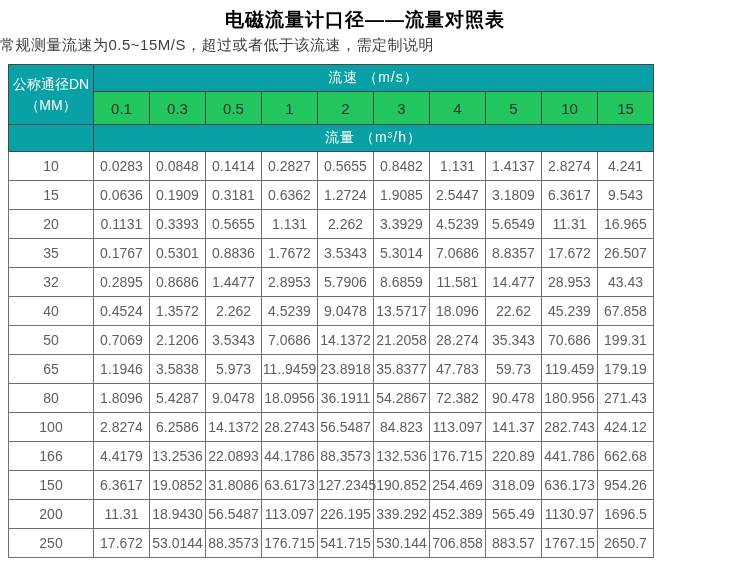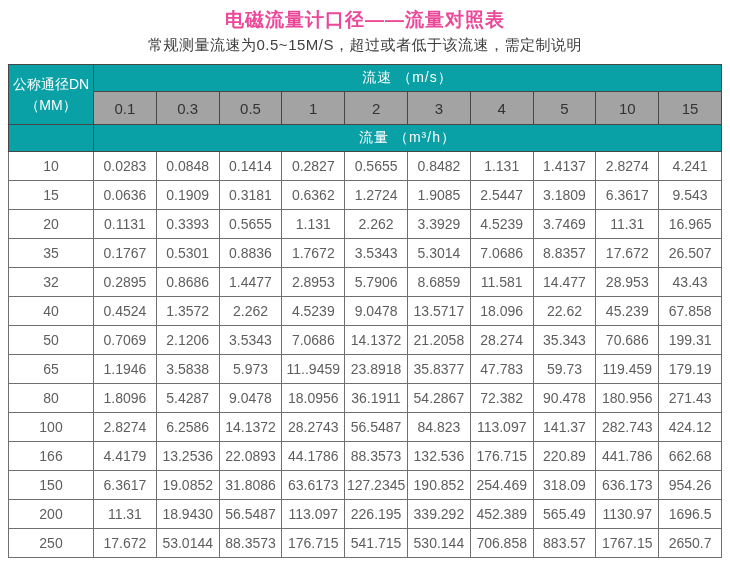--- a/index.html
+++ b/index.html
@@ -9,32 +9,31 @@
     width: 730px; height: 588px;
     background: #ffffff;
     font-family: "Liberation Sans", "DejaVu Sans", sans-serif;
     overflow: hidden;
   }
   .page-title {
     margin: 7px 0 3px 0;
     text-align: center;
     font-size: 19px;
     font-weight: bold;
-    color: #ec4899;
+    color: #000000;
     letter-spacing: 1px;
   }
   .page-subtitle {
     margin: 0 0 9px 0;
-    text-align: center;
     font-size: 15px;
     color: #3f3f3f;
     letter-spacing: 0.5px;
   }
   table.flow-table {
-    width: 714px;
+    width: 646px;
     margin: 0 8px;
     border-collapse: collapse;
     table-layout: fixed;
   }
   table.flow-table col.dn-col { width: 85px; }
   th, td {
     padding: 0;
     text-align: center;
     vertical-align: middle;
   }
@@ -50,21 +49,21 @@
     letter-spacing: 1px;
     margin-top: 29px;
   }
   th.corner {
     background: var(--teal);
     color: #ffffff;
     font-size: 14px;
     line-height: 1.45;
   }
   th.vel {
-    background: #a3a3a3;
+    background: #22c55e;
     color: #333333;
     font-size: 15px;
     height: 33px;
   }
   tbody td {
     border: 1px solid #6f6f6f;
     height: 29px;
     font-size: 14px;
     color: #5e5e5e;
     background: #ffffff;
@@ -145,21 +144,21 @@
       </tr>
       <tr>
         <td class="dn">20</td>
         <td>0.1131</td>
         <td>0.3393</td>
         <td>0.5655</td>
         <td>1.131</td>
         <td>2.262</td>
         <td>3.3929</td>
         <td>4.5239</td>
-        <td>3.7469</td>
+        <td>5.6549</td>
         <td>11.31</td>
         <td>16.965</td>
       </tr>
       <tr>
         <td class="dn">35</td>
         <td>0.1767</td>
         <td>0.5301</td>
         <td>0.8836</td>
         <td>1.7672</td>
         <td>3.5343</td>

